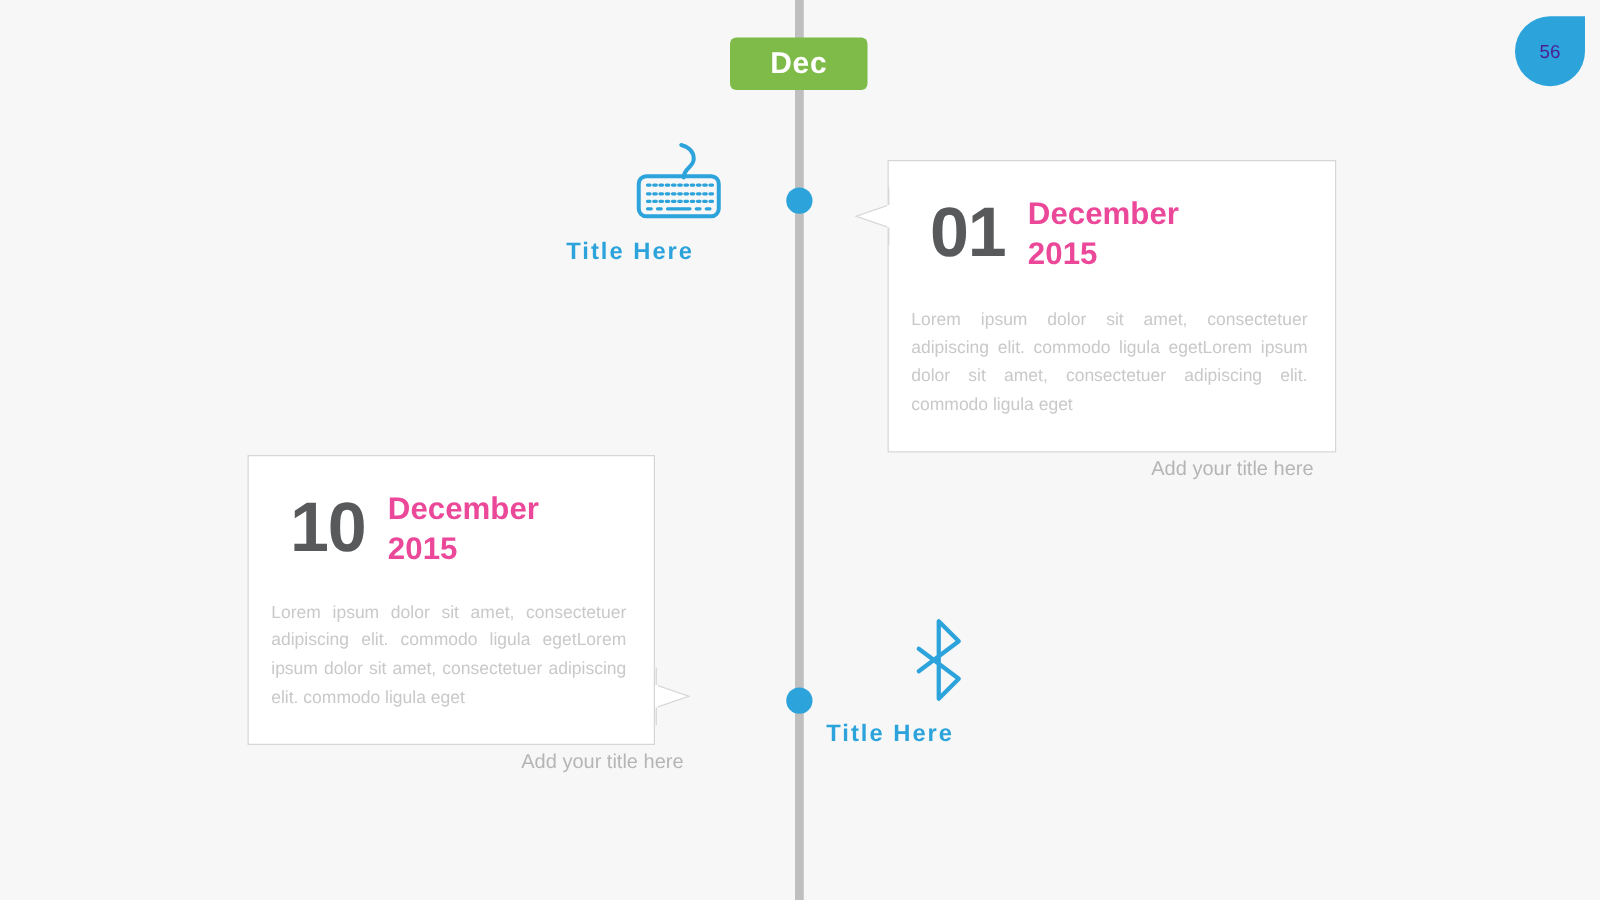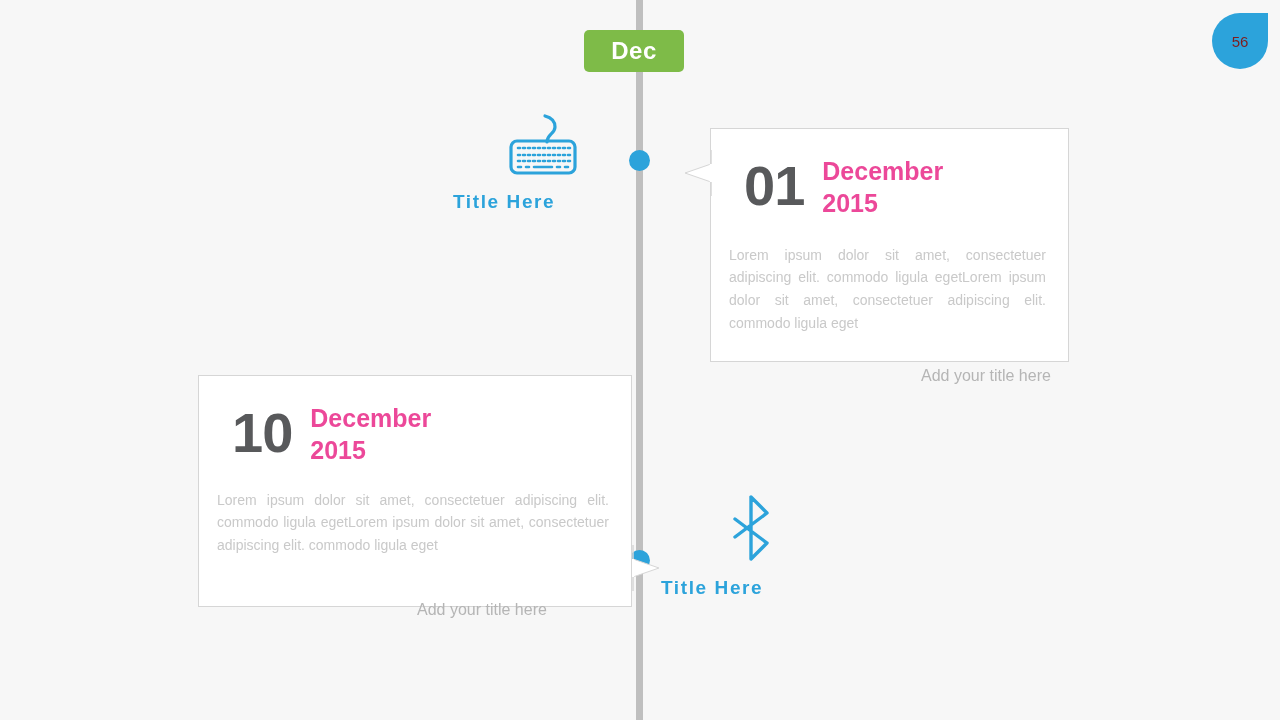--- a/index.html
+++ b/index.html
@@ -29,21 +29,21 @@
     width: 7px;
     height: 720px;
     background: #bfbfbf;
   }
 
   
   .month-chip {
     position: absolute;
     left: 584px;
     top: 30px;
-    width: 100px;
+    width: 110px;
     height: 42px;
     background: #7ebb48;
     border-radius: 5px;
     display: flex;
     align-items: center;
     justify-content: center;
     color: #ffffff;
     font-size: 24px;
     font-weight: bold;
     letter-spacing: 0.5px;
@@ -55,21 +55,21 @@
     position: absolute;
     left: 1212px;
     top: 13px;
     width: 56px;
     height: 56px;
     background: #2ca3db;
     border-radius: 50% 0 50% 50%;
     display: flex;
     align-items: center;
     justify-content: center;
-    color: #7f1d1d;
+    color: #4c1d95;
     font-size: 15px;
   }
 
   
   .node-dot {
     position: absolute;
     width: 21px;
     height: 21px;
     border-radius: 50%;
     background: #2ca3db;
@@ -102,23 +102,22 @@
   }
   .card-1 {
     left: 710px;
     top: 128px;
     width: 359px;
     height: 234px;
   }
   .card-2 {
     left: 198px;
     top: 364px;
-    width: 434px;
+    width: 326px;
     height: 232px;
-    margin-top: 11px;
   }
   .card-head {
     display: flex;
     align-items: center;
     padding: 23px 0 0 33px;
   }
   .card-daynum {
     font-size: 56px;
     font-weight: bold;
     color: #58595b;

